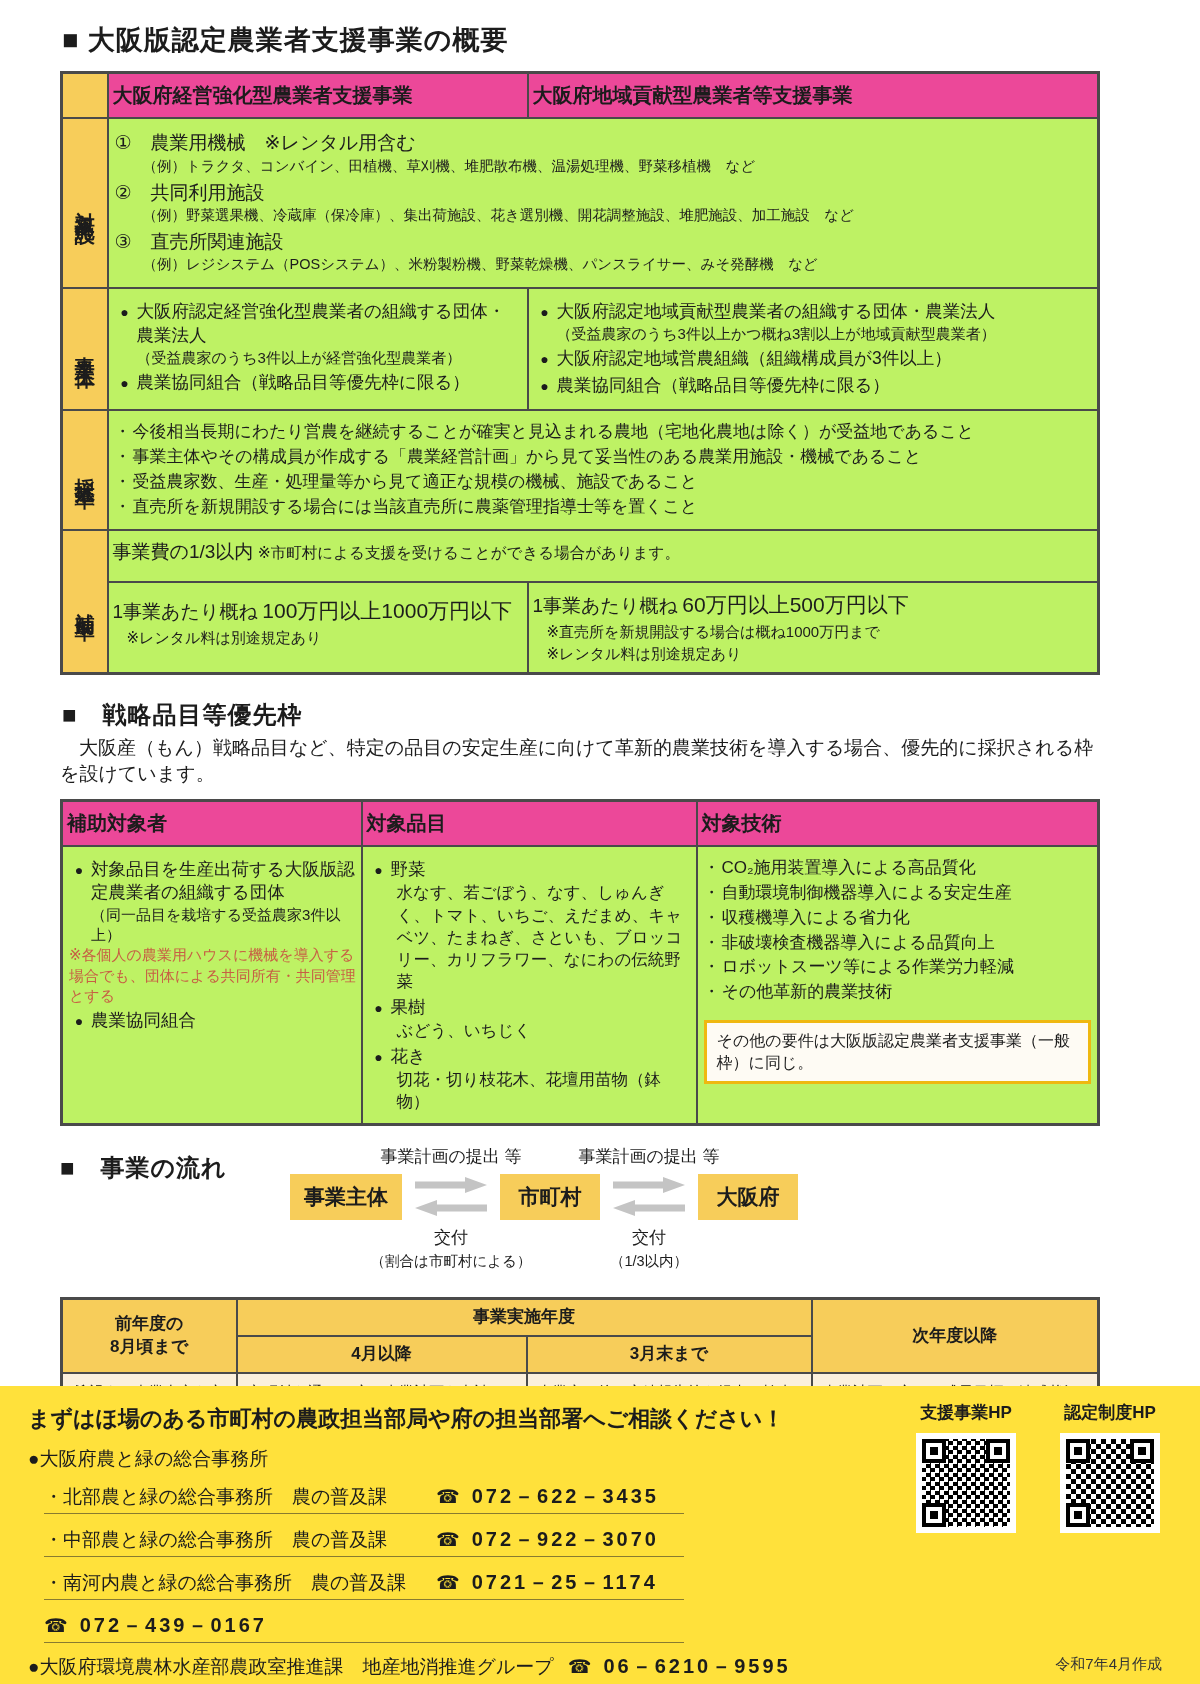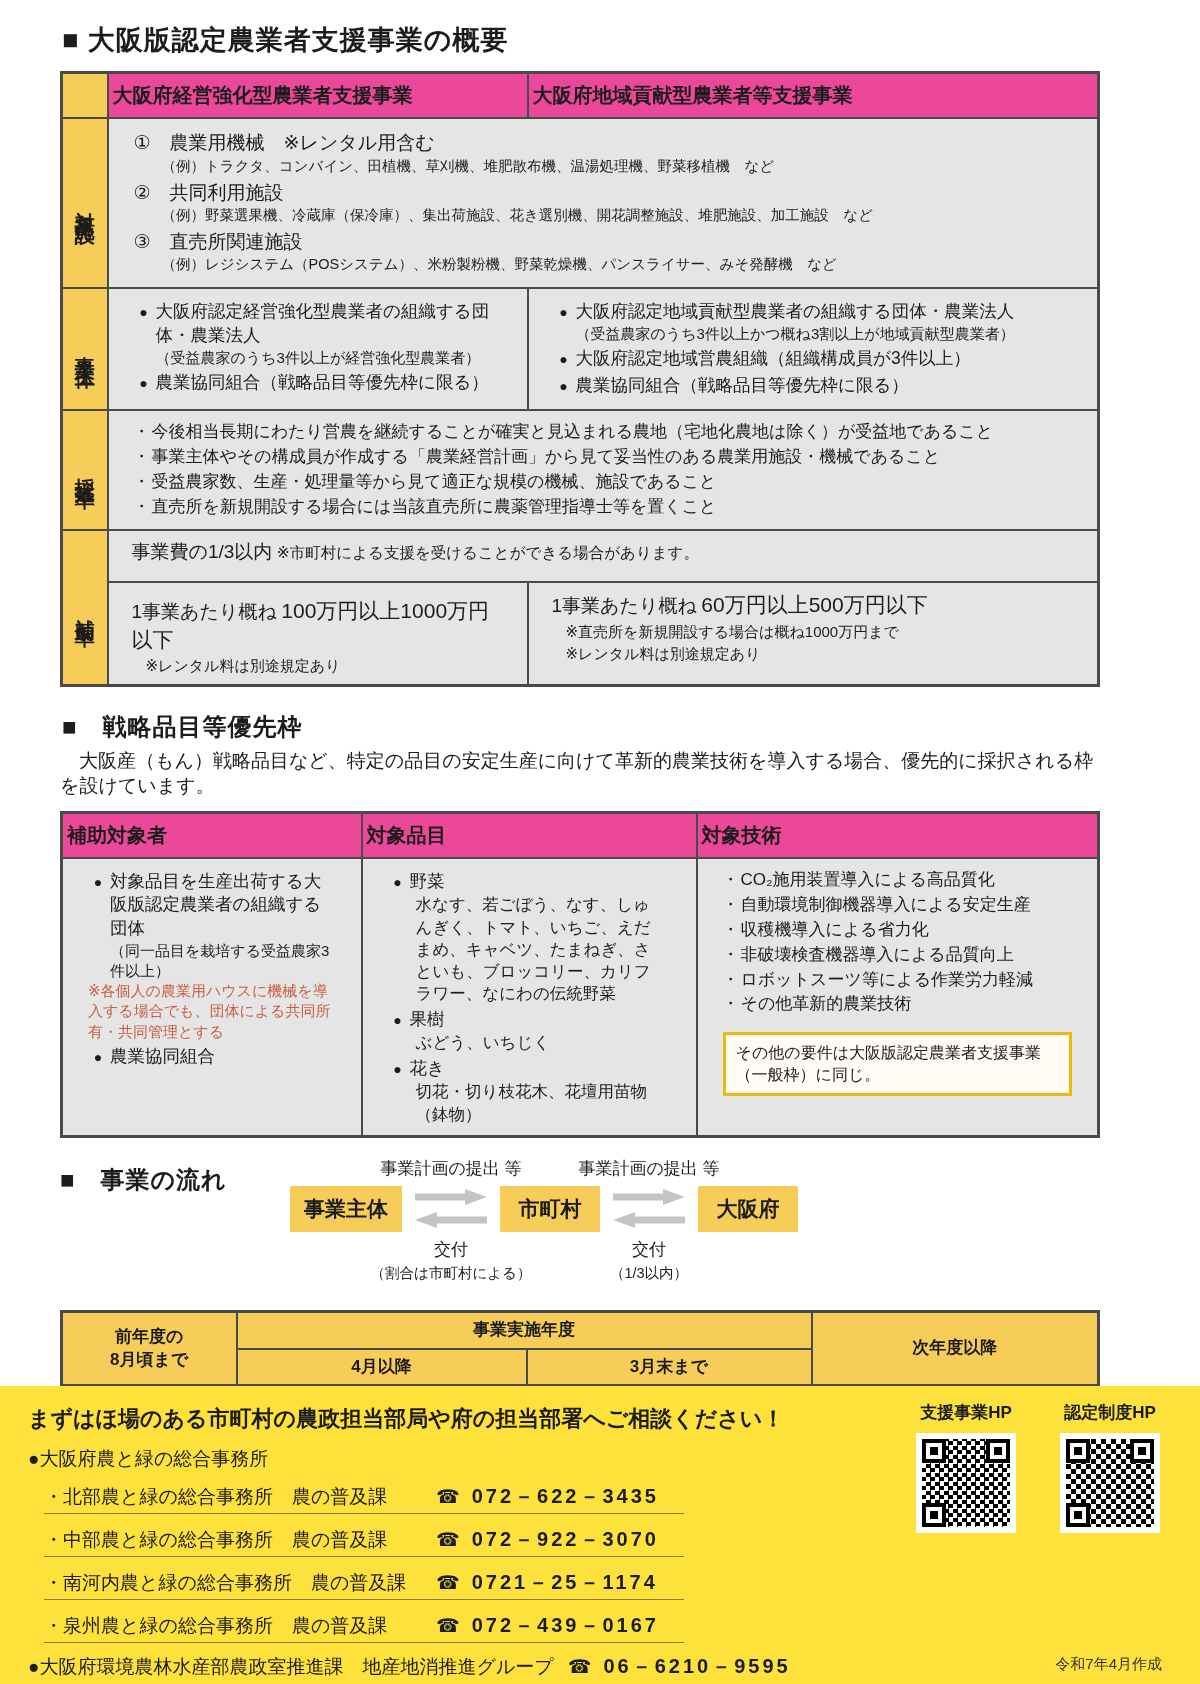--- a/index.html
+++ b/index.html
@@ -14,21 +14,21 @@
   
   .title1 { font-size:27px; font-weight:bold; margin:0 0 13px 2px; letter-spacing:1px; }
   .title2 { font-size:24px; font-weight:bold; margin:24px 0 4px 2px; letter-spacing:1px; }
   .intro  { font-size:19px; margin:0 0 12px 0; }
 
   
   table { border-collapse:collapse; width:100%; table-layout:fixed; }
   .t1, .t2, .t3 { border:3px solid #4a4a4a; }
   .t1 th,.t1 td,.t2 th,.t2 td,.t3 th,.t3 td { border:2px solid #4a4a4a; }
   th.ch { background:#ec4899; font-size:20px; font-weight:bold; text-align:left; padding:8px 4px; }
-  td.body { background:#e5e5e5; vertical-align:top; padding:8px 23px; }
+  td.body { background:#bef264; vertical-align:top; padding:8px 4px; }
 
   
   th.vh { background:#F7CD5A; width:46px; padding:4px 0; }
   .vtxt { writing-mode:vertical-rl; text-orientation:upright; margin:0 auto;
           font-size:20px; font-weight:bold; letter-spacing:4px; }
 
   
   .fac-head { font-size:19px; margin:3px 0 1px 2px; }
   .fac-ex   { font-size:14.5px; margin:0 0 3px 30px; }
   .blt  { display:flex; font-size:17.5px; margin:3px 0 0 0; }
@@ -366,21 +366,20 @@
       <span class="nm">・中部農と緑の総合事務所　農の普及課</span>
       <span class="ph">☎</span>
       <span class="tel">072－922－3070</span>
     </div>
     <div class="office">
       <span class="nm">・南河内農と緑の総合事務所　農の普及課</span>
       <span class="ph">☎</span>
       <span class="tel">0721－25－1174</span>
     </div>
     <div class="office">
-      <span class="nm">・泉州農と緑の総合事務所　農の普及課</span>
       <span class="ph">☎</span>
       <span class="tel">072－439－0167</span>
     </div>
 
     <div class="org2">
       <span>●大阪府環境農林水産部農政室推進課　地産地消推進グループ</span>
       <span class="ph">☎</span>
       <span class="tel">06－6210－9595</span>
     </div>
 

